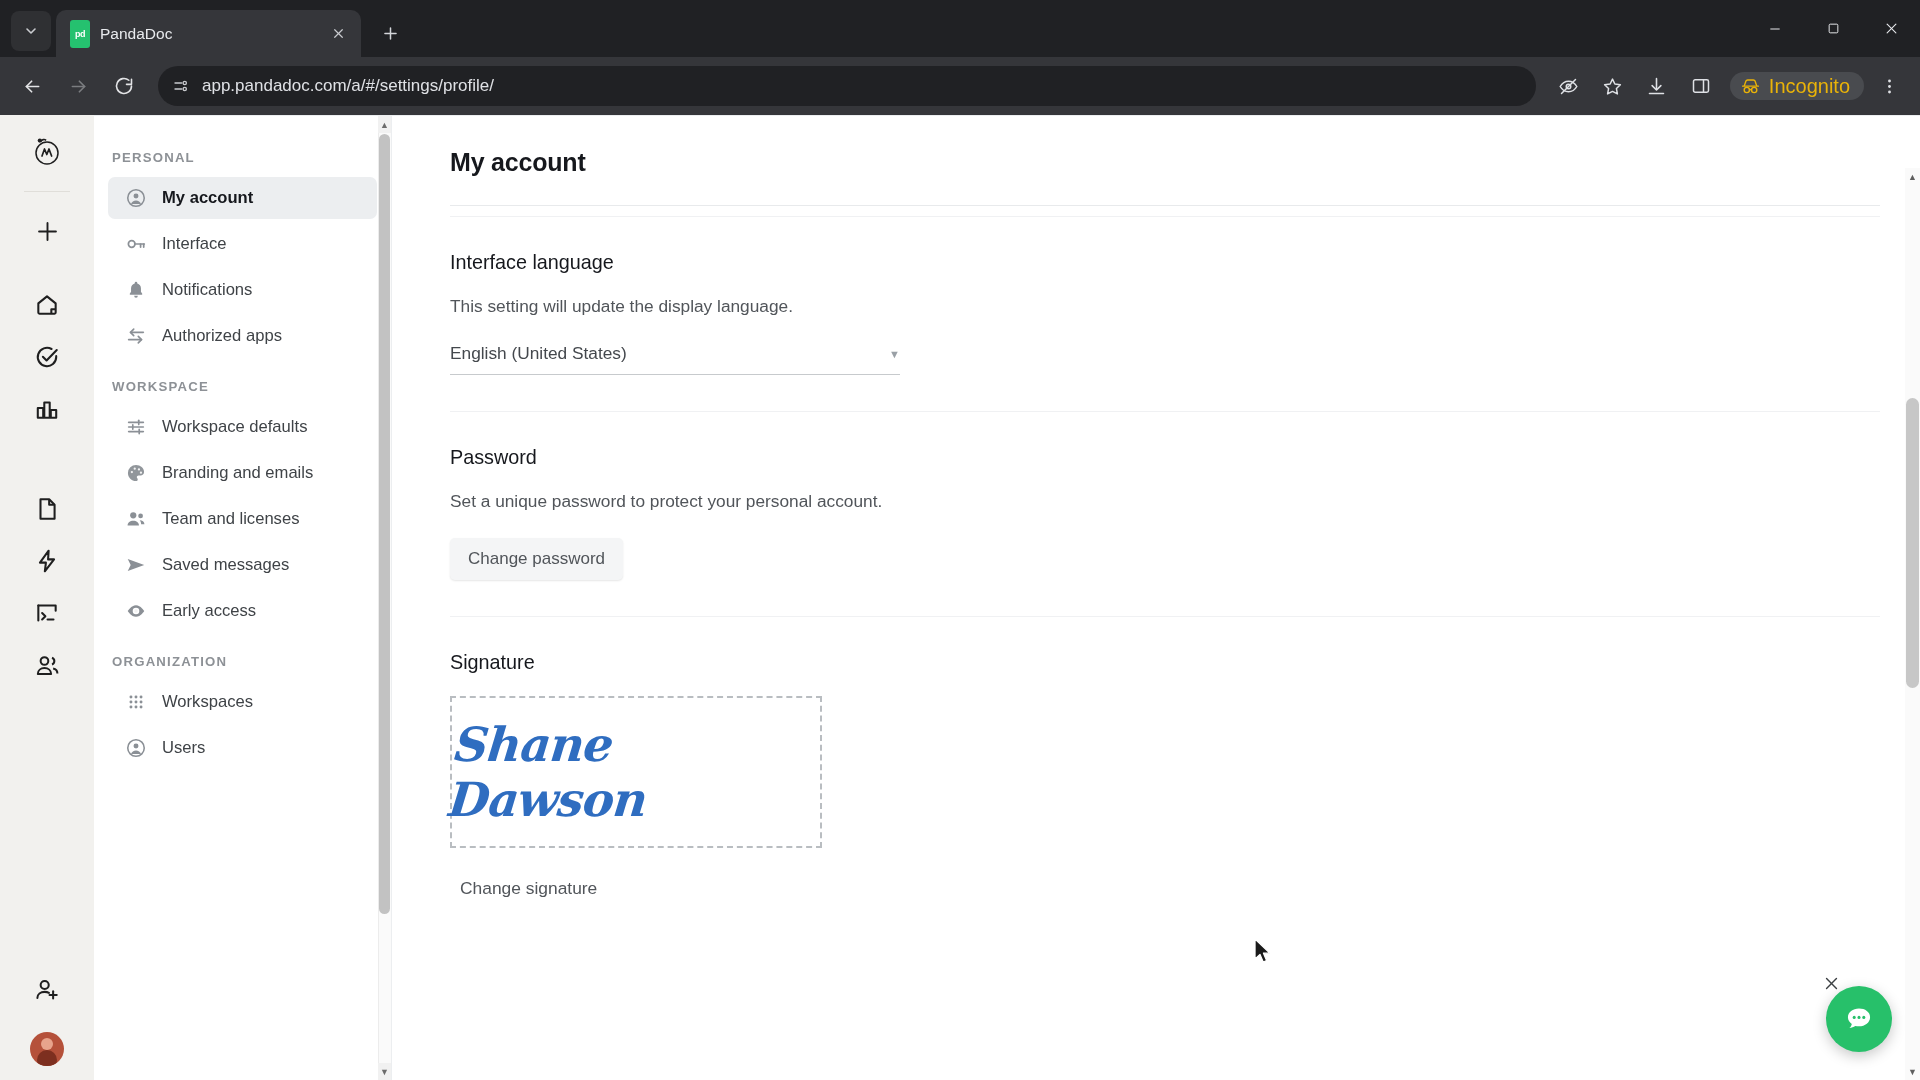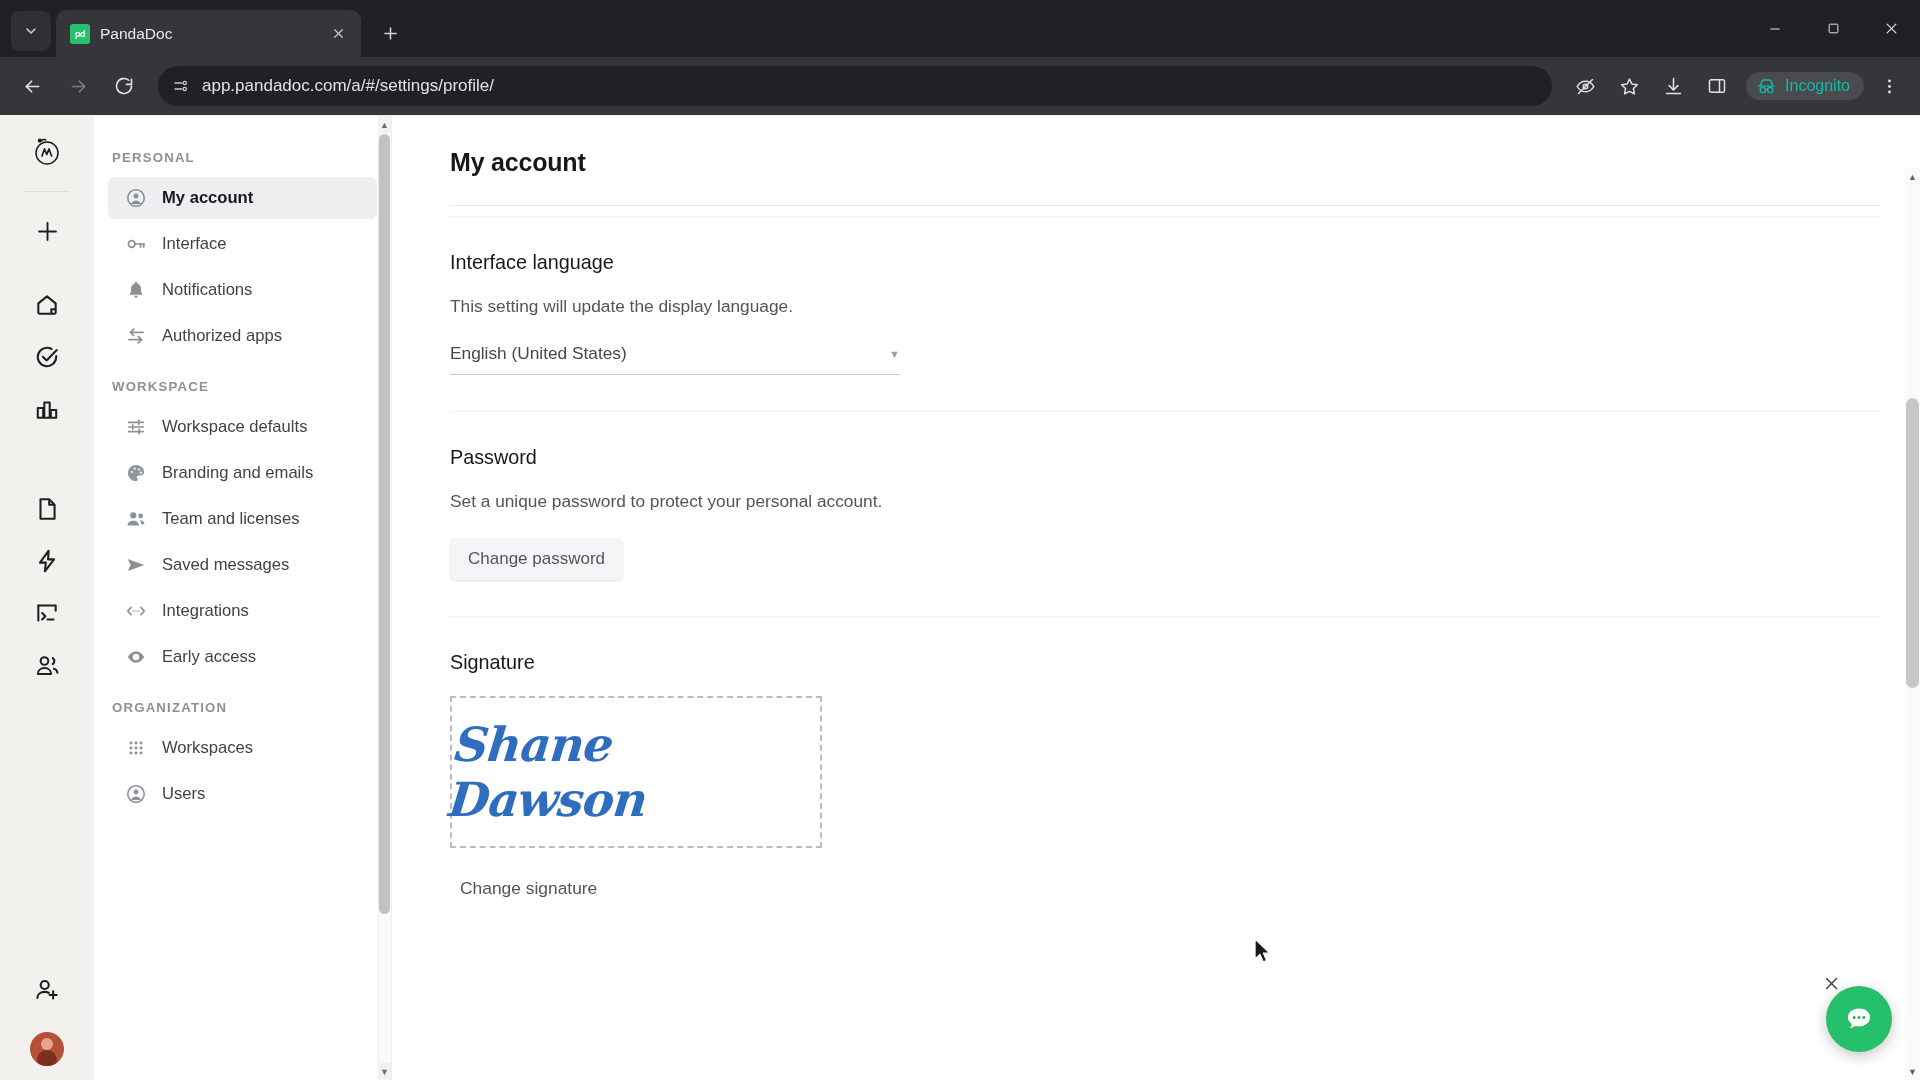--- a/index.html
+++ b/index.html
@@ -20,21 +20,21 @@
   .tablist-btn {
     width: 40px; height: 40px; border-radius: 8px; background:#2f3033;
     display:flex; align-items:center; justify-content:center; margin: 0 5px 6px 5px;
     color:#c9cbcf;
   }
   .tab {
     height: 47px; width: 305px; background:#35363a; border-radius: 10px 10px 0 0;
     display:flex; align-items:center; padding: 0 10px 0 14px; gap:10px; position:relative;
   }
   .tab-favicon {
-    width: 20px; height: 20px; border-radius:3px; background:#25c16f;
+    width: 20px; height: 28px; border-radius:3px; background:#25c16f;
     display:flex; align-items:center; justify-content:center;
     font-size: 9px; font-weight:bold; color:#fff; letter-spacing:-0.5px;
   }
   .tab-title { flex:1; color:#e8eaed; font-size: 15.5px; white-space:nowrap; overflow:hidden; }
   .tab-close { width:26px; height:26px; display:flex;align-items:center;justify-content:center; color:#c9cbcf; font-size:17px; border-radius:50%;}
   .newtab { width:34px;height:34px; margin:0 0 7px 12px; display:flex;align-items:center;justify-content:center; color:#d4d6da; font-size:24px; font-weight:300;}
   .win-controls { position:absolute; right:0; top:0; height:57px; display:flex; align-items:center; }
   .win-btn { width:58px; height:57px; display:flex; align-items:center; justify-content:center; color:#e8eaed; }
 
   .toolbar {
@@ -44,21 +44,21 @@
   .nav-btn { width:40px;height:40px;border-radius:50%;display:flex;align-items:center;justify-content:center;color:#e3e4e6; }
   .nav-btn.disabled { color:#7b7d80; }
   .omnibox {
     flex:1; height:40px; background:#202124; border-radius:20px; display:flex; align-items:center;
     padding: 0 14px; gap:12px; margin: 0 8px; min-width:0;
   }
   .omnibox-url { color:#dfe1e5; font-size:17px; white-space:nowrap; overflow:hidden; }
   .tool-ic { width:38px;height:38px;border-radius:50%;display:flex;align-items:center;justify-content:center;color:#dfe1e5;flex:0 0 auto;}
   .incognito-pill {
     height:28px; border-radius:18px; background:#494b4f; display:flex; align-items:center;
-    gap:8px; padding: 0 14px 0 10px; color:#14b8a6; font-size:16px; margin-left:4px; flex:0 0 auto;
+    gap:8px; padding: 0 14px 0 10px; color:#eab308; font-size:20px; margin-left:4px; flex:0 0 auto;
   }
 
   
   .viewport { flex:1; display:flex; background:#fff; position:relative; overflow:hidden; }
 
   
   .rail {
     width: 94px; background:#f2f1ee; display:flex; flex-direction:column; align-items:center;
     padding-top: 14px; flex:0 0 94px; position:relative;
   }
@@ -470,32 +470,20 @@
             <div class="side-item">
               <span class="si-ic">
                   <svg width="22" height="22" viewBox="0 0 24 24" fill="currentColor">
                     <path d="M3 5.5 21 12 3 18.5l3.2-6.5z"></path>
                   </svg>
                 </span>
               <span>Saved messages</span>
             </div>
             <div class="side-item">
               <span class="si-ic">
-                  <svg width="22" height="22" viewBox="0 0 24 24" fill="none" stroke="currentColor" stroke-width="1.8" stroke-linecap="round" stroke-linejoin="round">
-                    <polyline points="6.5 8 3 12 6.5 16"></polyline>
-                    <polyline points="17.5 8 21 12 17.5 16"></polyline>
-                    <circle cx="9.3" cy="12" r=".9" fill="currentColor" stroke="none"></circle>
-                    <circle cx="12" cy="12" r=".9" fill="currentColor" stroke="none"></circle>
-                    <circle cx="14.7" cy="12" r=".9" fill="currentColor" stroke="none"></circle>
-                  </svg>
-                </span>
-              <span>Integrations</span>
-            </div>
-            <div class="side-item">
-              <span class="si-ic">
                   <svg width="22" height="22" viewBox="0 0 24 24" fill="currentColor">
                     <path d="M12 5.6C6.8 5.6 3 12 3 12s3.8 6.4 9 6.4 9-6.4 9-6.4-3.8-6.4-9-6.4zm0 10a3.6 3.6 0 1 1 0-7.2 3.6 3.6 0 0 1 0 7.2z"></path>
                     <circle cx="12" cy="12" r="1.9" fill="#f3f3f3"></circle>
                   </svg>
                 </span>
               <span>Early access</span>
             </div>
           </div>
 
           <div class="side-group">

